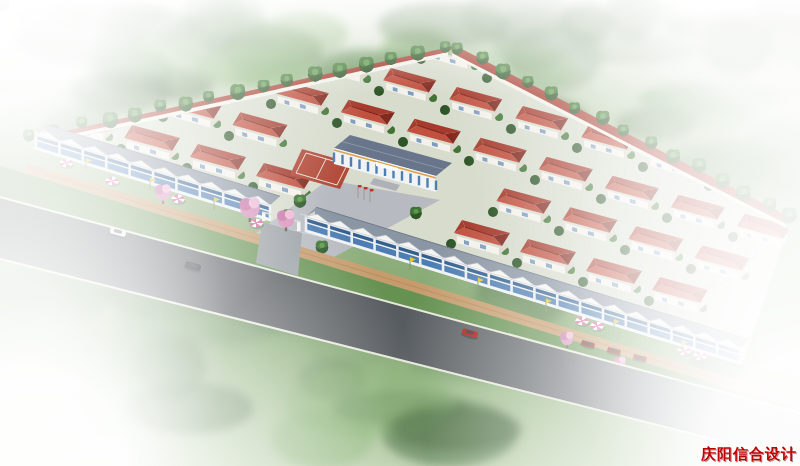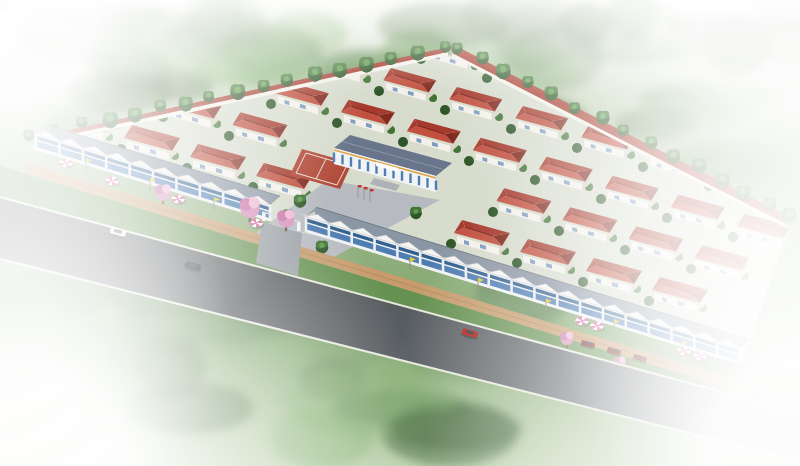--- a/index.html
+++ b/index.html
@@ -708,13 +708,14 @@
     <g id="hazeG">
         <circle cx="0" cy="10" r="380" fill="url(#hz)" opacity="0.95"></circle>
         <circle cx="790" cy="20" r="360" fill="url(#hz)" opacity="0.9"></circle>
         <circle cx="812" cy="462" r="430" fill="url(#hz)" opacity="0.95"></circle>
         <circle cx="28" cy="470" r="400" fill="url(#hz)" opacity="0.97"></circle>
         <circle cx="-10" cy="330" r="240" fill="url(#hz)" opacity="0.6"></circle>
         <circle cx="812" cy="300" r="260" fill="url(#hz)" opacity="0.7"></circle>
         <rect x="0" y="0" width="800" height="95" fill="url(#topHaze)"></rect>
       </g>
   </svg>
+  <div id="watermark">庆阳信合设计</div>
 </div>
 
 </body></html>

